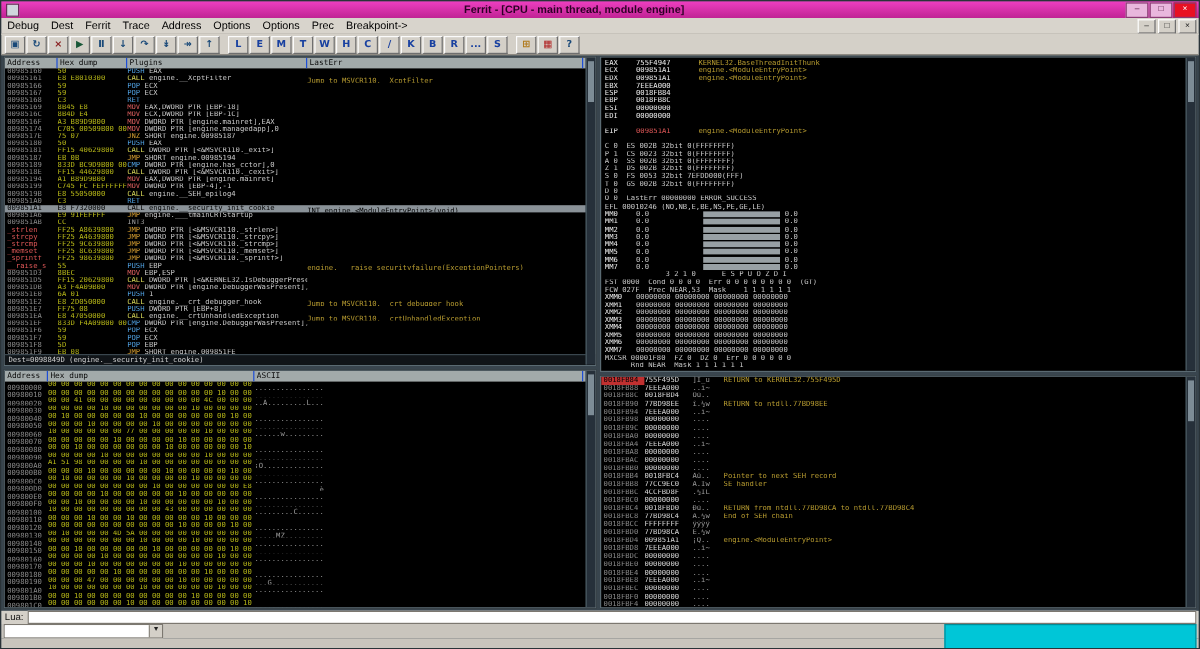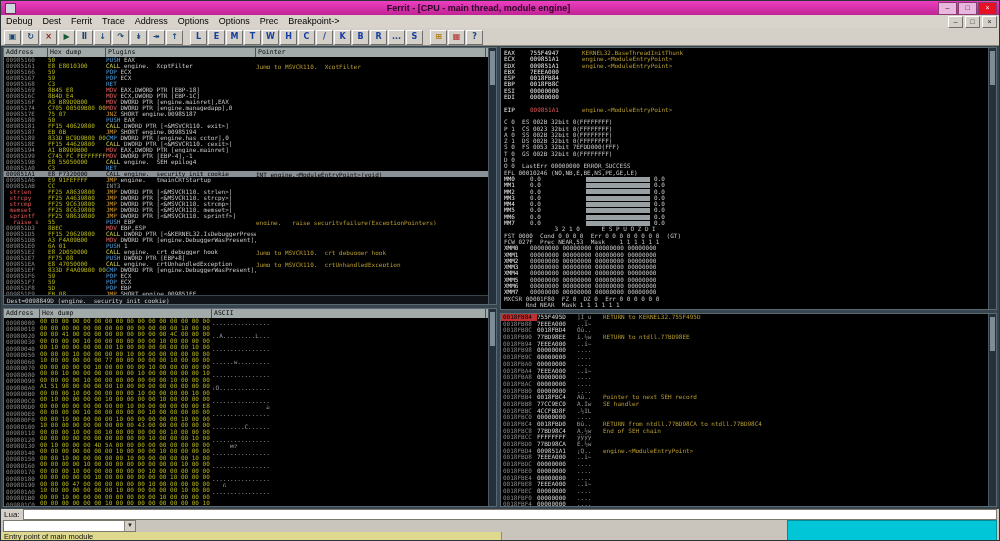--- a/index.html
+++ b/index.html
@@ -119,21 +119,21 @@
         <span class="mdi-btn">–</span>
         <span class="mdi-btn">□</span>
         <span class="mdi-btn">×</span>
       </span>
   </div>
 
   <div class="toolbar"><span class="tb-btn" style="color: rgb(24, 72, 120);">▣</span><span class="tb-btn" style="color: rgb(24, 72, 120);">↻</span><span class="tb-btn" style="color: rgb(138, 32, 32);">×</span><span class="tb-btn" style="color: rgb(24, 88, 56);">▶</span><span class="tb-btn" style="color: rgb(24, 72, 120);">Ⅱ</span><span class="tb-btn" style="color: rgb(24, 72, 120);">↓</span><span class="tb-btn" style="color: rgb(24, 72, 120);">↷</span><span class="tb-btn" style="color: rgb(24, 72, 120);">↡</span><span class="tb-btn" style="color: rgb(24, 72, 120);">↠</span><span class="tb-btn" style="color: rgb(24, 72, 120);">↑</span><span class="tb-gap"></span><span class="tb-btn" style="color: rgb(24, 64, 160);">L</span><span class="tb-btn" style="color: rgb(24, 64, 160);">E</span><span class="tb-btn" style="color: rgb(24, 64, 160);">M</span><span class="tb-btn" style="color: rgb(24, 64, 160);">T</span><span class="tb-btn" style="color: rgb(24, 64, 160);">W</span><span class="tb-btn" style="color: rgb(24, 64, 160);">H</span><span class="tb-btn" style="color: rgb(24, 64, 160);">C</span><span class="tb-btn" style="color: rgb(24, 64, 160);">/</span><span class="tb-btn" style="color: rgb(24, 64, 160);">K</span><span class="tb-btn" style="color: rgb(24, 64, 160);">B</span><span class="tb-btn" style="color: rgb(24, 64, 160);">R</span><span class="tb-btn" style="color: rgb(24, 64, 160);">...</span><span class="tb-btn" style="color: rgb(24, 64, 160);">S</span><span class="tb-gap"></span><span class="tb-btn" style="color: rgb(176, 120, 24);">⊞</span><span class="tb-btn" style="color: rgb(176, 32, 32);">▦</span><span class="tb-btn" style="color: rgb(24, 72, 120);">?</span></div>
 
   <div class="pane" id="disasm">
     <div class="pane-header">
-      <span style="width:44px">Address</span><span style="width:58px">Hex dump</span><span style="width:150px">Plugins</span><span style="width:230px">Pointer</span>
+      <span style="width:44px">Address</span><span style="width:58px">Hex dump</span><span style="width:150px">Plugins</span><span style="width:230px">LastErr</span>
     </div>
     <div style="height:240px;overflow:hidden;">
         <div class="drow"><span class="c-addr">00985160</span><span class="c-hex">50</span><span class="c-cmd"><span style="color: rgb(79, 159, 223);">PUSH</span><span class="op"> EAX</span></span><span class="c-cmt"></span></div>
         <div class="drow"><span class="c-addr">00985161</span><span class="c-hex">E8 E8010300</span><span class="c-cmd"><span style="color: rgb(216, 216, 88);">CALL</span><span class="op"> engine.__XcptFilter</span></span><span class="c-cmt">Jump to MSVCR110.__XcptFilter</span></div>
         <div class="drow"><span class="c-addr">00985166</span><span class="c-hex">59</span><span class="c-cmd"><span style="color: rgb(79, 159, 223);">POP</span><span class="op"> ECX</span></span><span class="c-cmt"></span></div>
         <div class="drow"><span class="c-addr">00985167</span><span class="c-hex">59</span><span class="c-cmd"><span style="color: rgb(79, 159, 223);">POP</span><span class="op"> ECX</span></span><span class="c-cmt"></span></div>
         <div class="drow"><span class="c-addr">00985168</span><span class="c-hex">C3</span><span class="c-cmd"><span style="color: rgb(79, 159, 223);">RET</span><span class="op"></span></span><span class="c-cmt"></span></div>
         <div class="drow"><span class="c-addr">00985169</span><span class="c-hex">8B45 E8</span><span class="c-cmd"><span style="color: rgb(224, 96, 96);">MOV</span><span class="op"> EAX,DWORD PTR [EBP-18]</span></span><span class="c-cmt"></span></div>
         <div class="drow"><span class="c-addr">0098516C</span><span class="c-hex">8B4D E4</span><span class="c-cmd"><span style="color: rgb(224, 96, 96);">MOV</span><span class="op"> ECX,DWORD PTR [EBP-1C]</span></span><span class="c-cmt"></span></div>
         <div class="drow"><span class="c-addr">0098516F</span><span class="c-hex">A3 B89D9B00</span><span class="c-cmd"><span style="color: rgb(224, 96, 96);">MOV</span><span class="op"> DWORD PTR [engine.mainret],EAX</span></span><span class="c-cmt"></span></div>
@@ -308,18 +308,17 @@
   </div>
 
   <div class="cmd-bar">
     <div class="cmd-combo">
       <input class="cmd-input" type="text" value="" style="">
       <div class="cmd-arrow">▼</div>
     </div>
   </div>
 
   <div class="statusbar">
-    <div class="status-left">Entry point of main module</div>
     <div class="status-rest"></div>
   </div>
   <div class="status-indicator" style="background: rgb(0, 198, 215);"></div>
 
 </div>
 
 </body></html>

